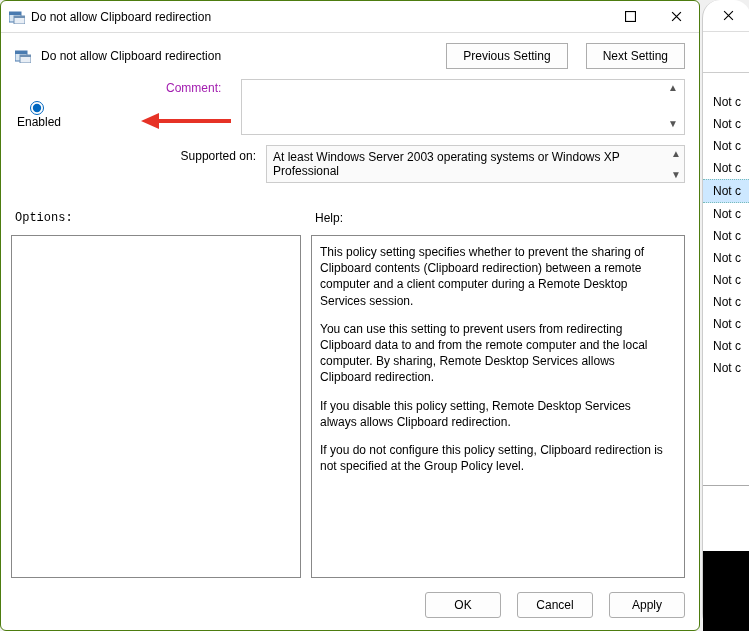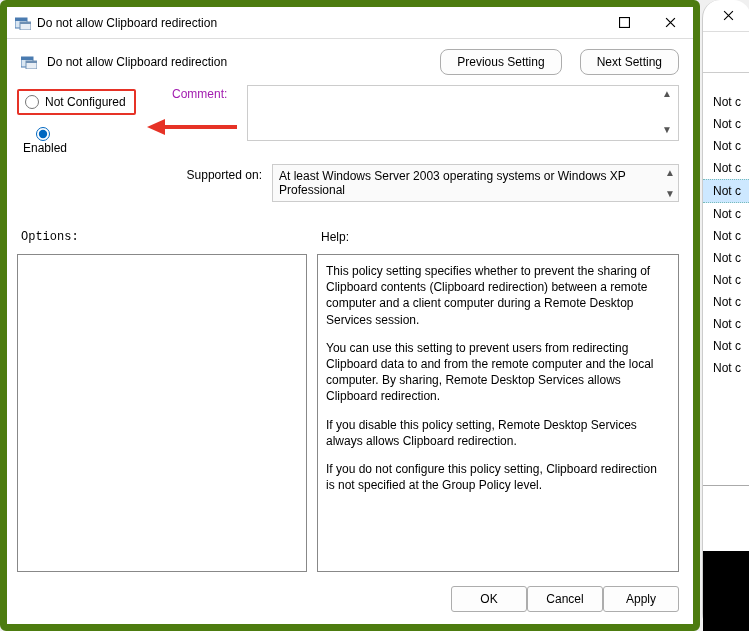--- a/index.html
+++ b/index.html
@@ -1,39 +1,39 @@
 <!DOCTYPE html>
 <html><head>
   <meta charset="utf-8">
   <style>
     * { box-sizing: border-box; font-family: "Segoe UI", Tahoma, sans-serif; font-size: 12px; }
     body { margin: 0; background: #f0f0f0; width: 749px; height: 631px; position: relative; overflow: hidden; }
     
     .window {
       position: absolute; left: 0; top: 0; width: 700px; height: 631px;
-      background: #ffffff; border: 7px solid #4d7c0f; border-radius: 6px;
+      background: #ffffff; border: 1px solid #4d7c0f; border-radius: 6px;
       display: flex; flex-direction: column;
     }
     
     .titlebar {
       display: flex; align-items: center; padding: 4px 0 4px 8px; border-bottom: 1px solid #ddd;
       height: 32px;
     }
     .titlebar-icon { width: 16px; height: 14px; margin-right: 6px; }
     .titlebar-title { flex: 1; color: #000; }
     .titlebar-buttons { display: flex; }
     .titlebar-btn { width: 46px; height: 30px; display: flex; align-items: center; justify-content: center; }
     
     .header-row {
       display: flex; align-items: center; padding: 10px 14px 6px 14px; gap: 10px;
     }
     .header-icon { width: 16px; height: 14px; }
     .header-title { flex: 1; color: #000; }
     .nav-btn {
-      border: 1px solid #adadad; background: #fdfdfd; border-radius: 8px;
+      border: 1px solid #adadad; background: #fdfdfd; border-radius: 0;
       padding: 5px 16px; cursor: pointer; margin-left: 8px;
     }
     
     .config-area { display: flex; padding: 4px 14px 4px 10px; }
     
     .radio-group { width: 155px; padding-top: 4px; }
     .radio-box {
       border: 2px solid #e63226; border-radius: 2px; padding: 4px 8px 4px 4px;
       display: inline-flex; align-items: center; margin-bottom: 8px;
     }
@@ -51,42 +51,42 @@
     
     .comment-col { flex: 1; display: flex; flex-direction: column; }
     .comment-row { display: flex; align-items: flex-start; margin-bottom: 10px; }
     .comment-label { width: 75px; color: #a21caf; padding-top: 2px; }
     .comment-box {
       flex: 1; height: 56px; border: 1px solid #ccc; background: #fff;
       position: relative;
     }
     .comment-box .scroll-arrow { position: absolute; right: 2px; width: 14px; height: 14px; }
     
-    .supported-row { display: flex; align-items: flex-start; margin-bottom: 6px; margin-top: 13px; }
+    .supported-row { display: flex; align-items: flex-start; margin-bottom: 6px; }
     .supported-label { width: 100px; color: #000; text-align: right; padding-right: 10px; padding-top: 4px; }
     .supported-box {
       flex: 1; min-height: 26px; border: 1px solid #ccc; background: #fafafa;
       padding: 4px 18px 4px 6px; color: #000; position: relative;
     }
     
     .middle-labels { display: flex; padding: 18px 14px 6px 14px; }
     .options-label { width: 300px; color: #000; font-family: Liberation Mono, monospace; }
     .help-label { flex: 1; color: #000; }
     
     .content-panes { display: flex; padding: 4px 14px 6px 10px; gap: 10px; flex: 1; min-height: 0; }
     .options-pane {
       width: 290px; border: 1px solid #888; background: #fff;
     }
     .help-pane {
       flex: 1; border: 1px solid #888; background: #fff;
       padding: 8px 20px 8px 8px; color: #000; overflow-y: auto; position: relative;
     }
     .help-pane p { margin: 0 0 12px 0; line-height: 1.35; }
     
-    .action-buttons { display: flex; justify-content: flex-end; padding: 8px 14px 12px 14px; gap: 0; }
+    .action-buttons { display: flex; justify-content: flex-end; padding: 8px 14px 12px 14px; gap: 16px; }
     .action-btn {
       border: 1px solid #adadad; background: #fdfdfd; border-radius: 3px;
       padding: 5px 0; width: 76px; cursor: pointer;
     }
     
     .bg-window {
       position: absolute; left: 702px; top: 0; width: 49px; height: 631px;
       background: #fff; border-left: 1px solid #ccc; border-radius: 18px;
     }
     .bg-titlebar { height: 32px; display: flex; justify-content: flex-end; align-items: center; border-bottom: 1px solid #ddd; }
@@ -162,24 +162,21 @@
       <rect x="5" y="6" width="11" height="8" fill="#e8eef5" stroke="#6e8fb3" stroke-width="1"></rect>
       <rect x="5" y="6" width="11" height="2" fill="#6e8fb3"></rect>
     </svg>
     <span class="header-title">Do not allow Clipboard redirection</span>
     <button class="nav-btn">Previous Setting</button>
     <button class="nav-btn">Next Setting</button>
   </div>
 
   <div class="config-area">
     <div class="radio-group">
-      <div class="radio-box">
-        <input type="radio" name="state" class="radio-input" style="">
-        <span class="radio-label">Not Configured</span>
-      </div><br>
+      <br>
       <div class="radio-plain">
         <input type="radio" name="state" class="radio-input" checked="" style="">
         <span class="radio-label">Enabled</span>
       </div><br>
     </div>
 
     <svg class="arrow-overlay" viewBox="0 0 90 20">
       <line x1="90" y1="10" x2="14" y2="10" stroke="#e63226" stroke-width="4"></line>
       <polygon points="0,10 18,2 18,18" fill="#e63226"></polygon>
     </svg>

